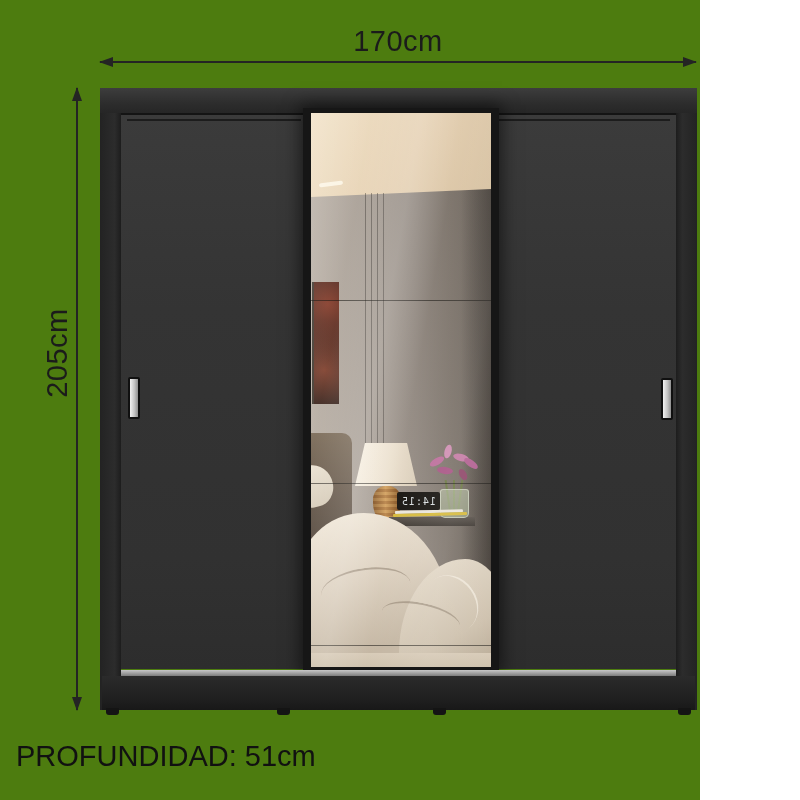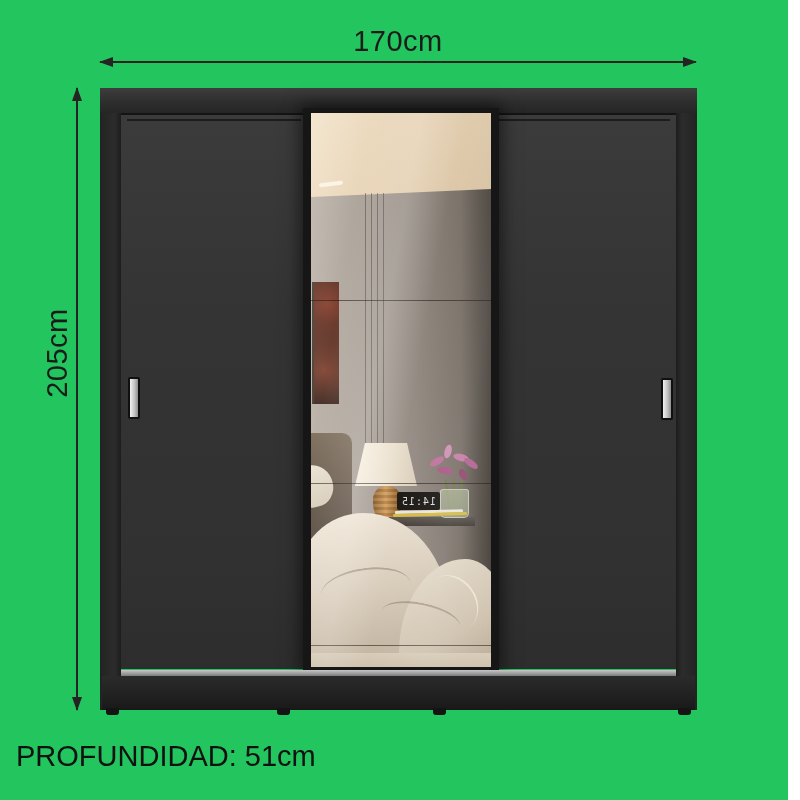--- a/index.html
+++ b/index.html
@@ -1,16 +1,16 @@
 <!DOCTYPE html>
 <html><head>
 <meta charset="utf-8">
 <style>
   html,body{margin:0;padding:0;background:#fff;}
-  .canvas{position:relative;width:788px;height:800px;background:#22c55e;overflow:hidden;
+  .canvas{position:relative;width:700px;height:800px;background:#4d7c0f;overflow:hidden;
           font-family:"Liberation Sans",sans-serif;}
   .abs{position:absolute;}
 
   
   .dim-label{color:#1b1b1b;font-size:29px;letter-spacing:0.5px;}
   .dim-top-label{left:100px;top:25px;width:596px;text-align:center;}
   .dim-top-line{left:100px;top:61px;width:596px;height:2px;background:#242424;}
   .ah{width:0;height:0;}
   .ah-w-left{left:99px;top:57px;border-top:5px solid transparent;border-bottom:5px solid transparent;border-right:14px solid #242424;}
   .ah-w-right{left:683px;top:57px;border-top:5px solid transparent;border-bottom:5px solid transparent;border-left:14px solid #242424;}

